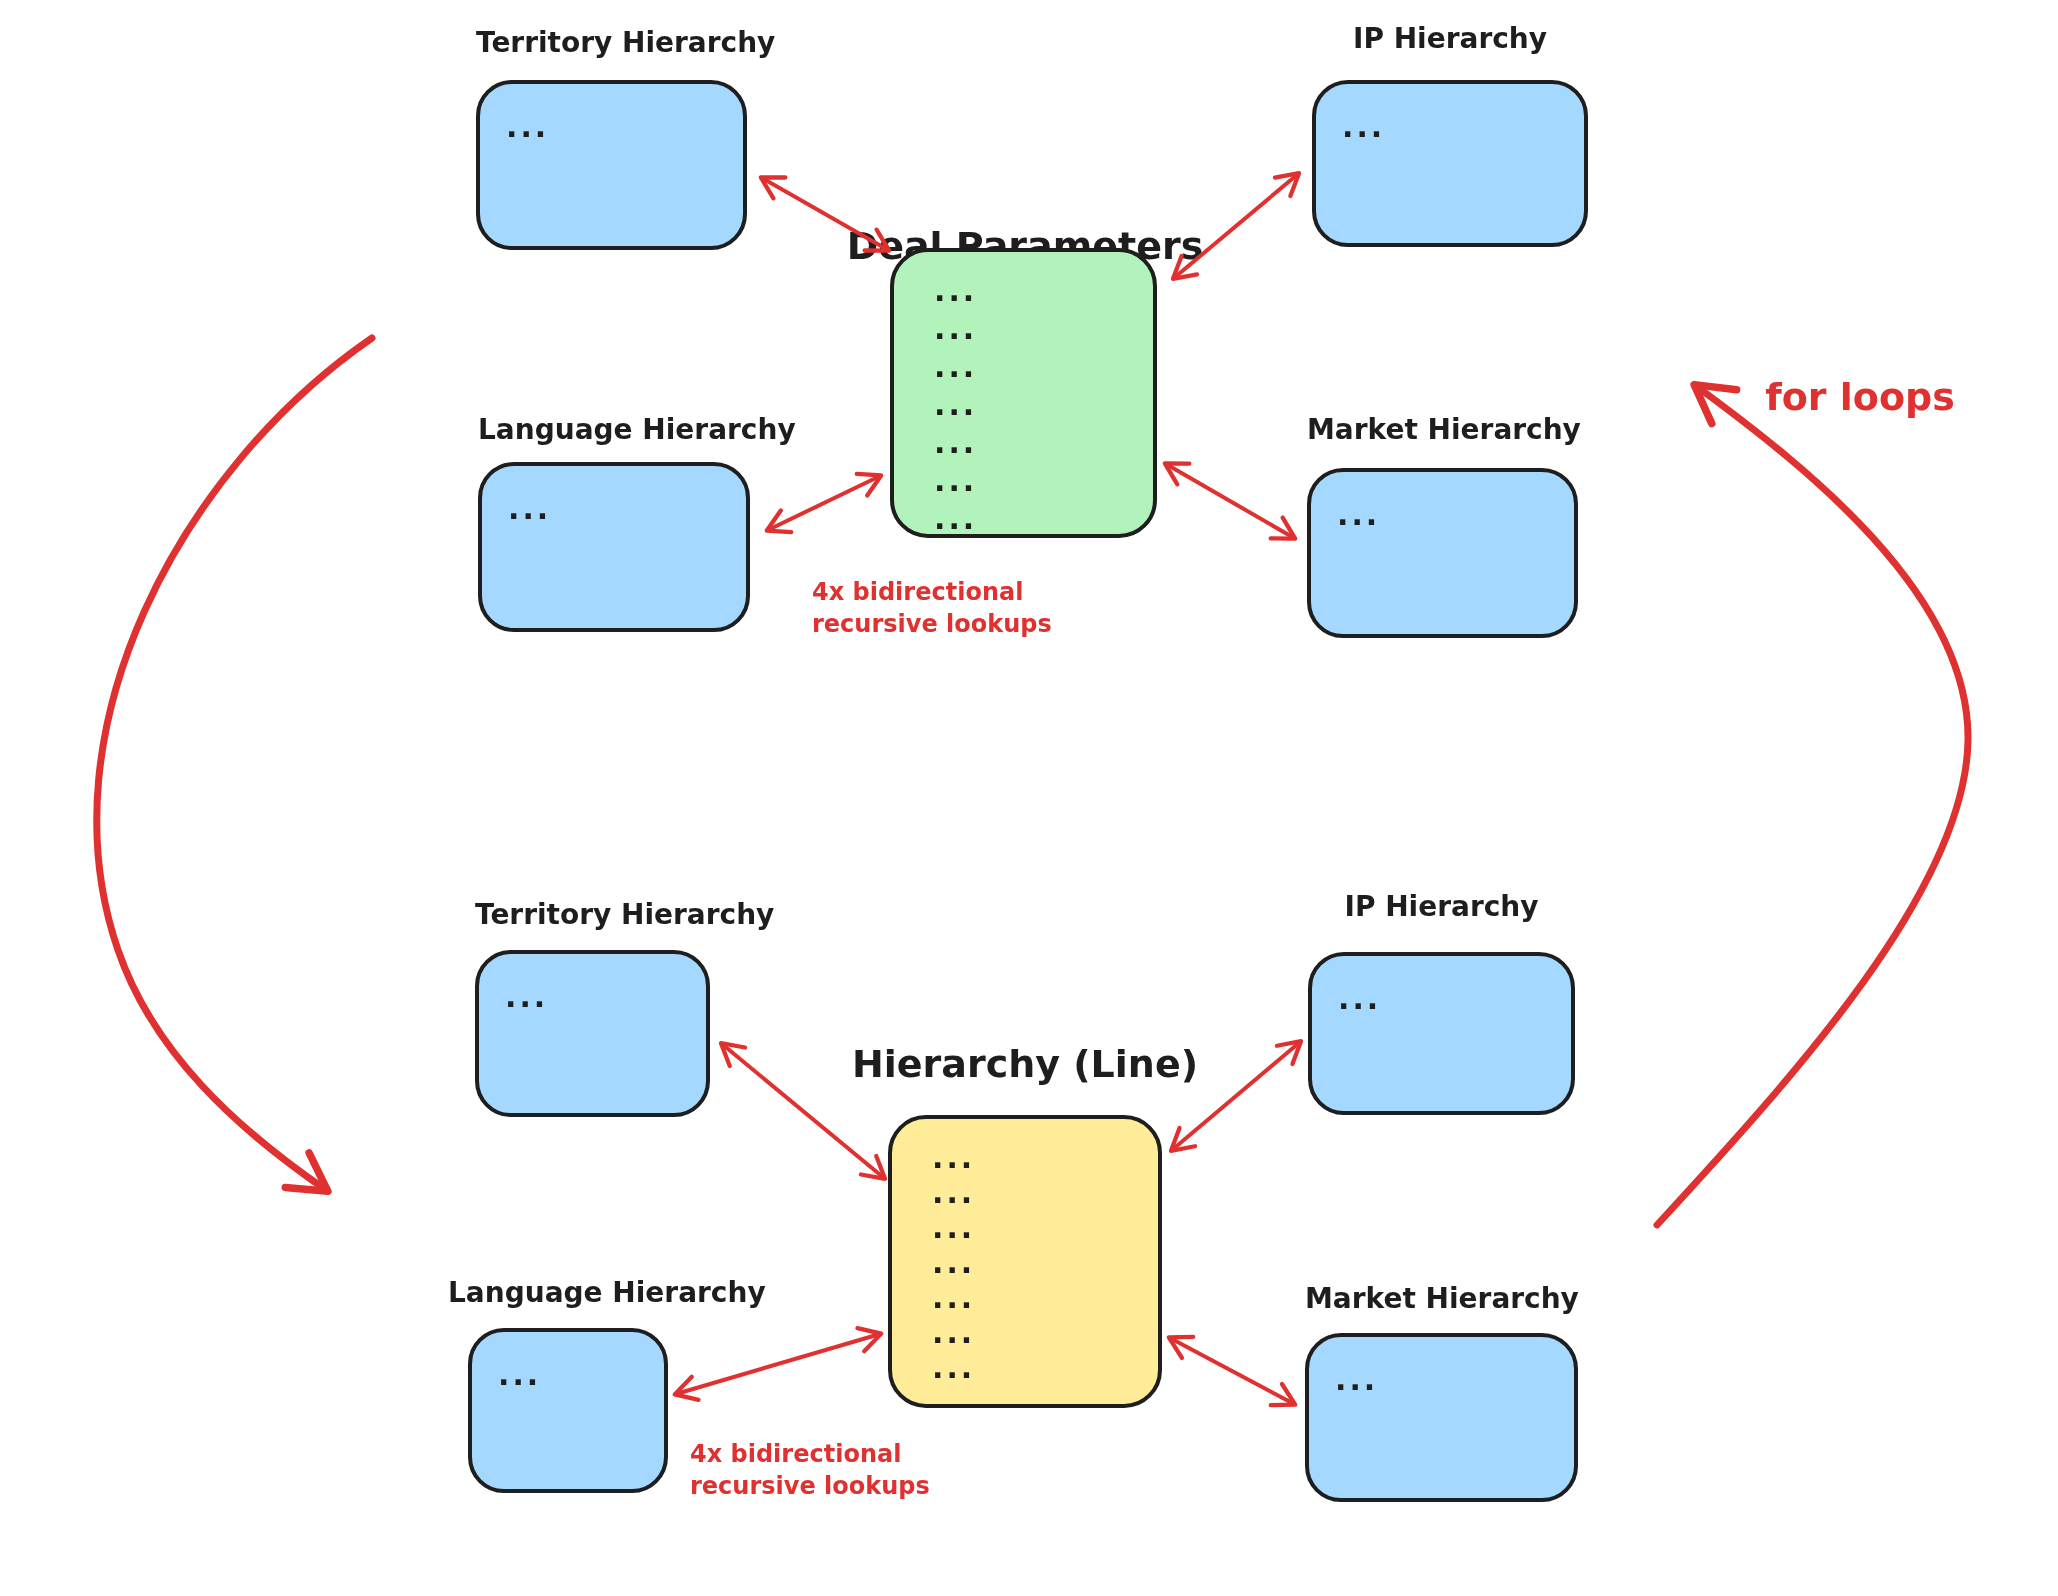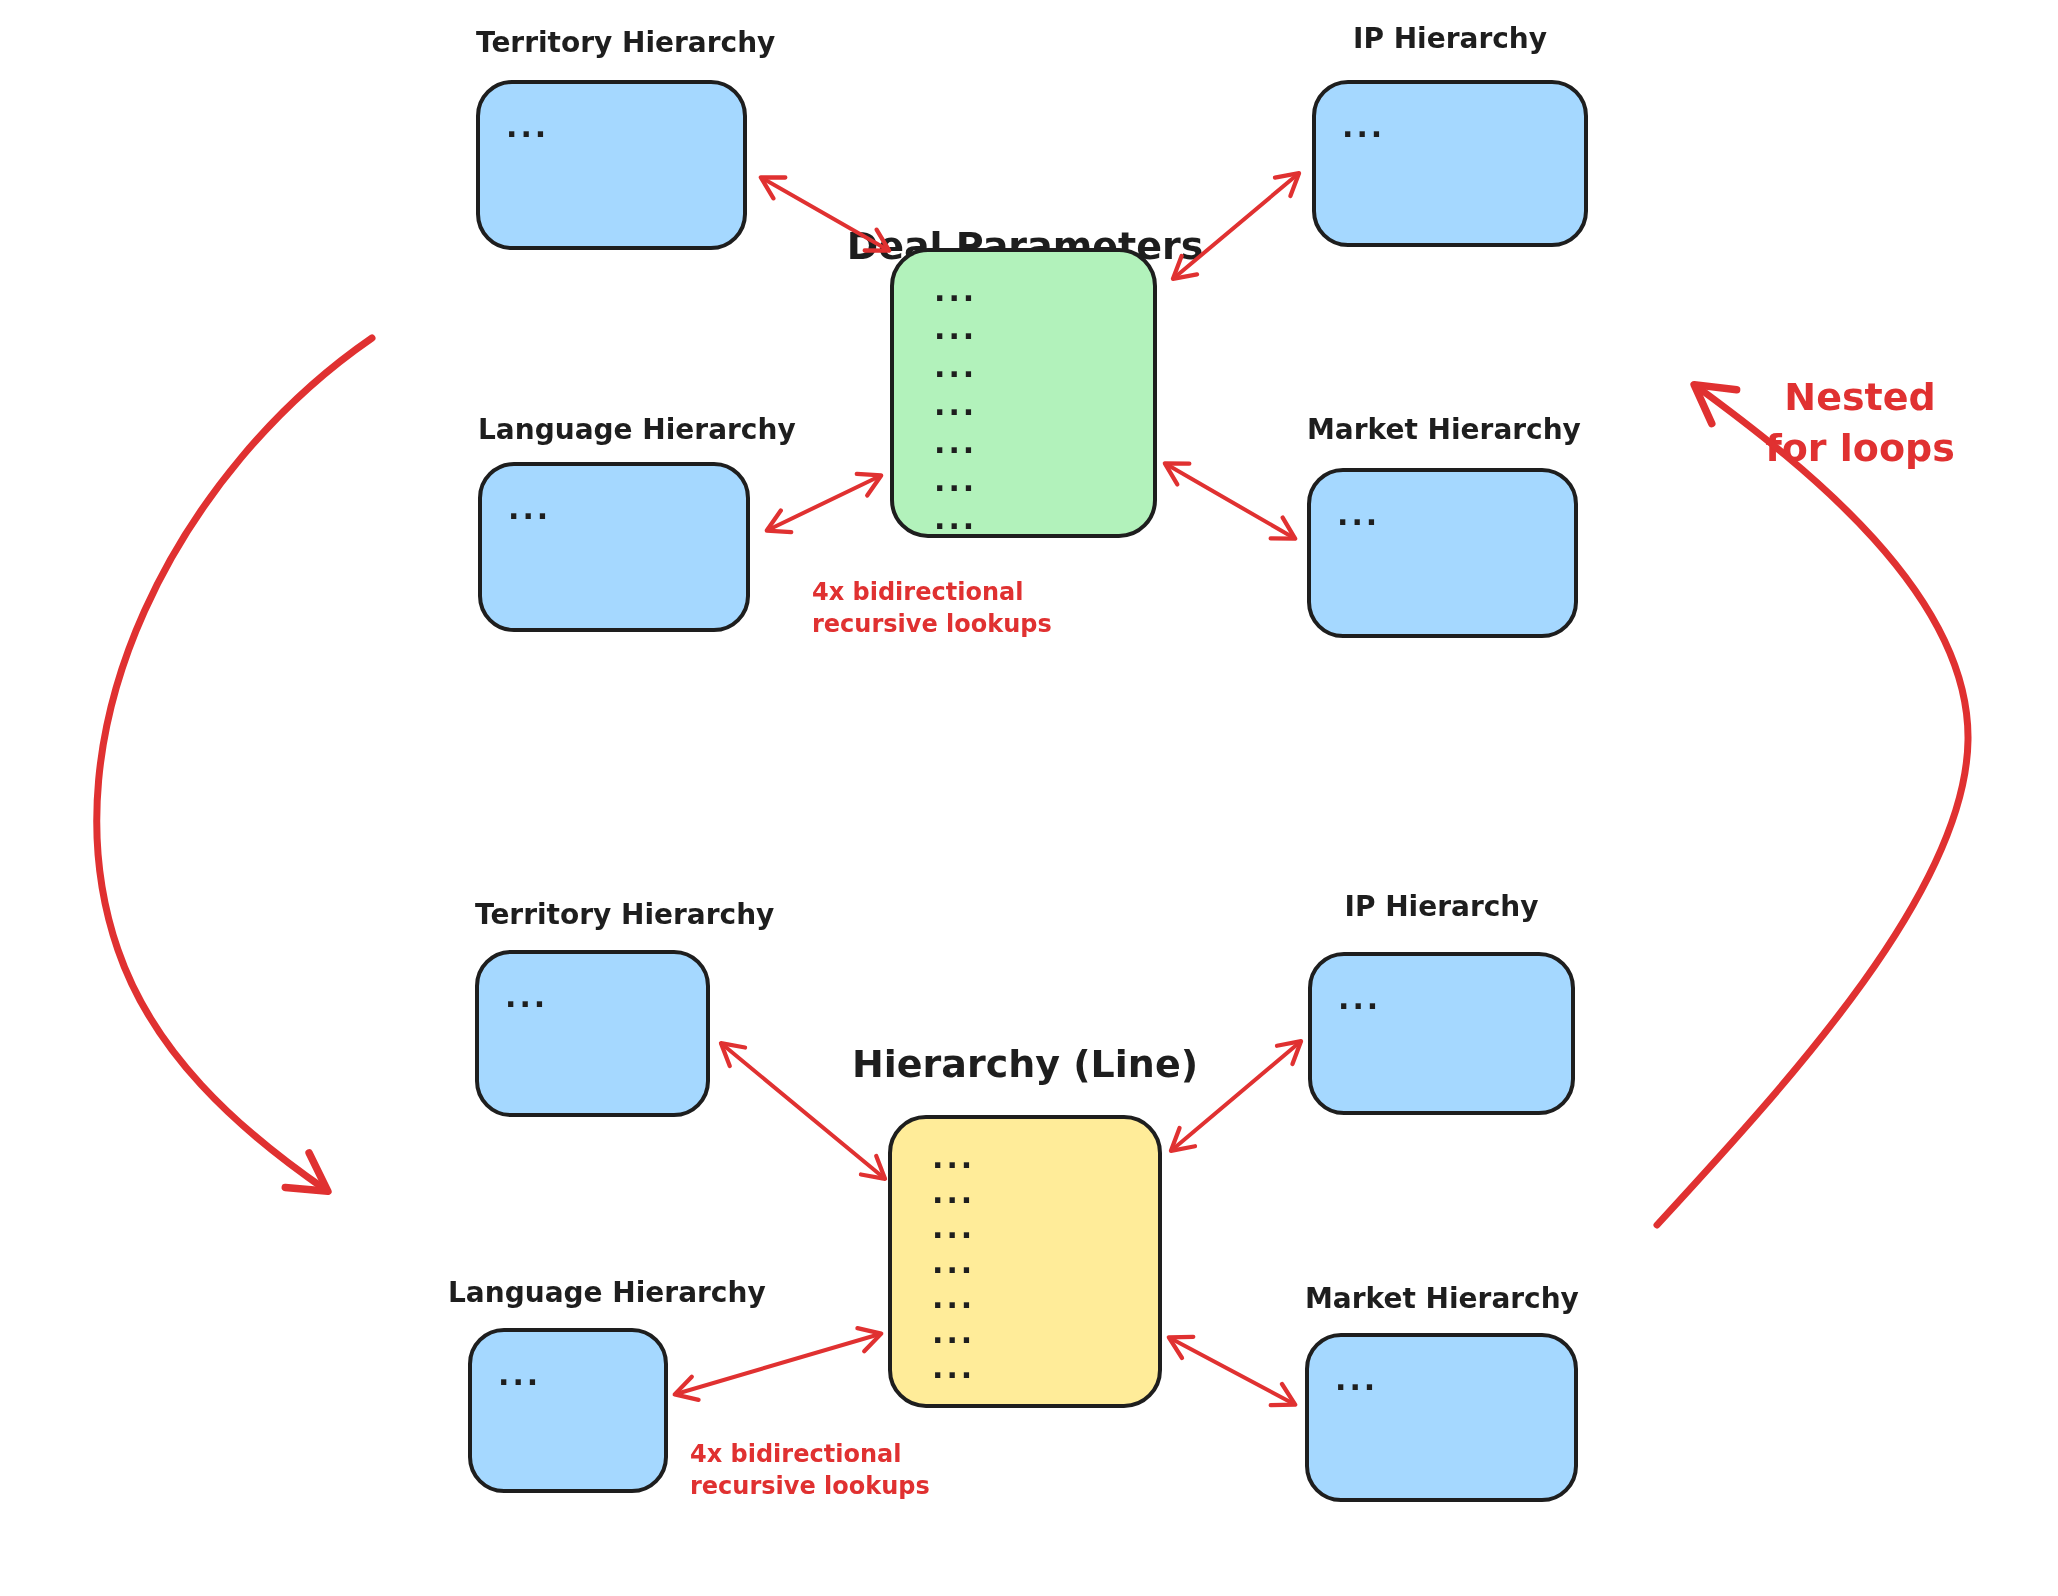--- a/index.html
+++ b/index.html
@@ -128,21 +128,20 @@
   <div class="nbox" style="left:1305px;top:1333px;width:273px;height:169px;">
     <div class="dots">...</div>
   </div>
 
   <div class="red-note" style="left:690px;top:1438px;">
     <div>4x bidirectional</div>
     <div>recursive lookups</div>
   </div>
 
   <div class="red-note centered" style="left:1700px;top:372px;width:320px;font-size:38px;">
-    <div>Nested</div>
     <div>for loops</div>
   </div>
 
   <svg class="overlay" width="2058" height="1596" viewBox="0 0 2058 1596">
     <defs>
       <marker id="ah" viewBox="0 0 12 12" refX="9.5" refY="6" markerWidth="8" markerHeight="8" orient="auto-start-reverse" markerUnits="strokeWidth">
         <path d="M 2 1.5 L 10 6 L 2 10.5" fill="none" stroke="#e03131" stroke-width="1.6" stroke-linecap="round" stroke-linejoin="round"></path>
       </marker>
     </defs>
 

